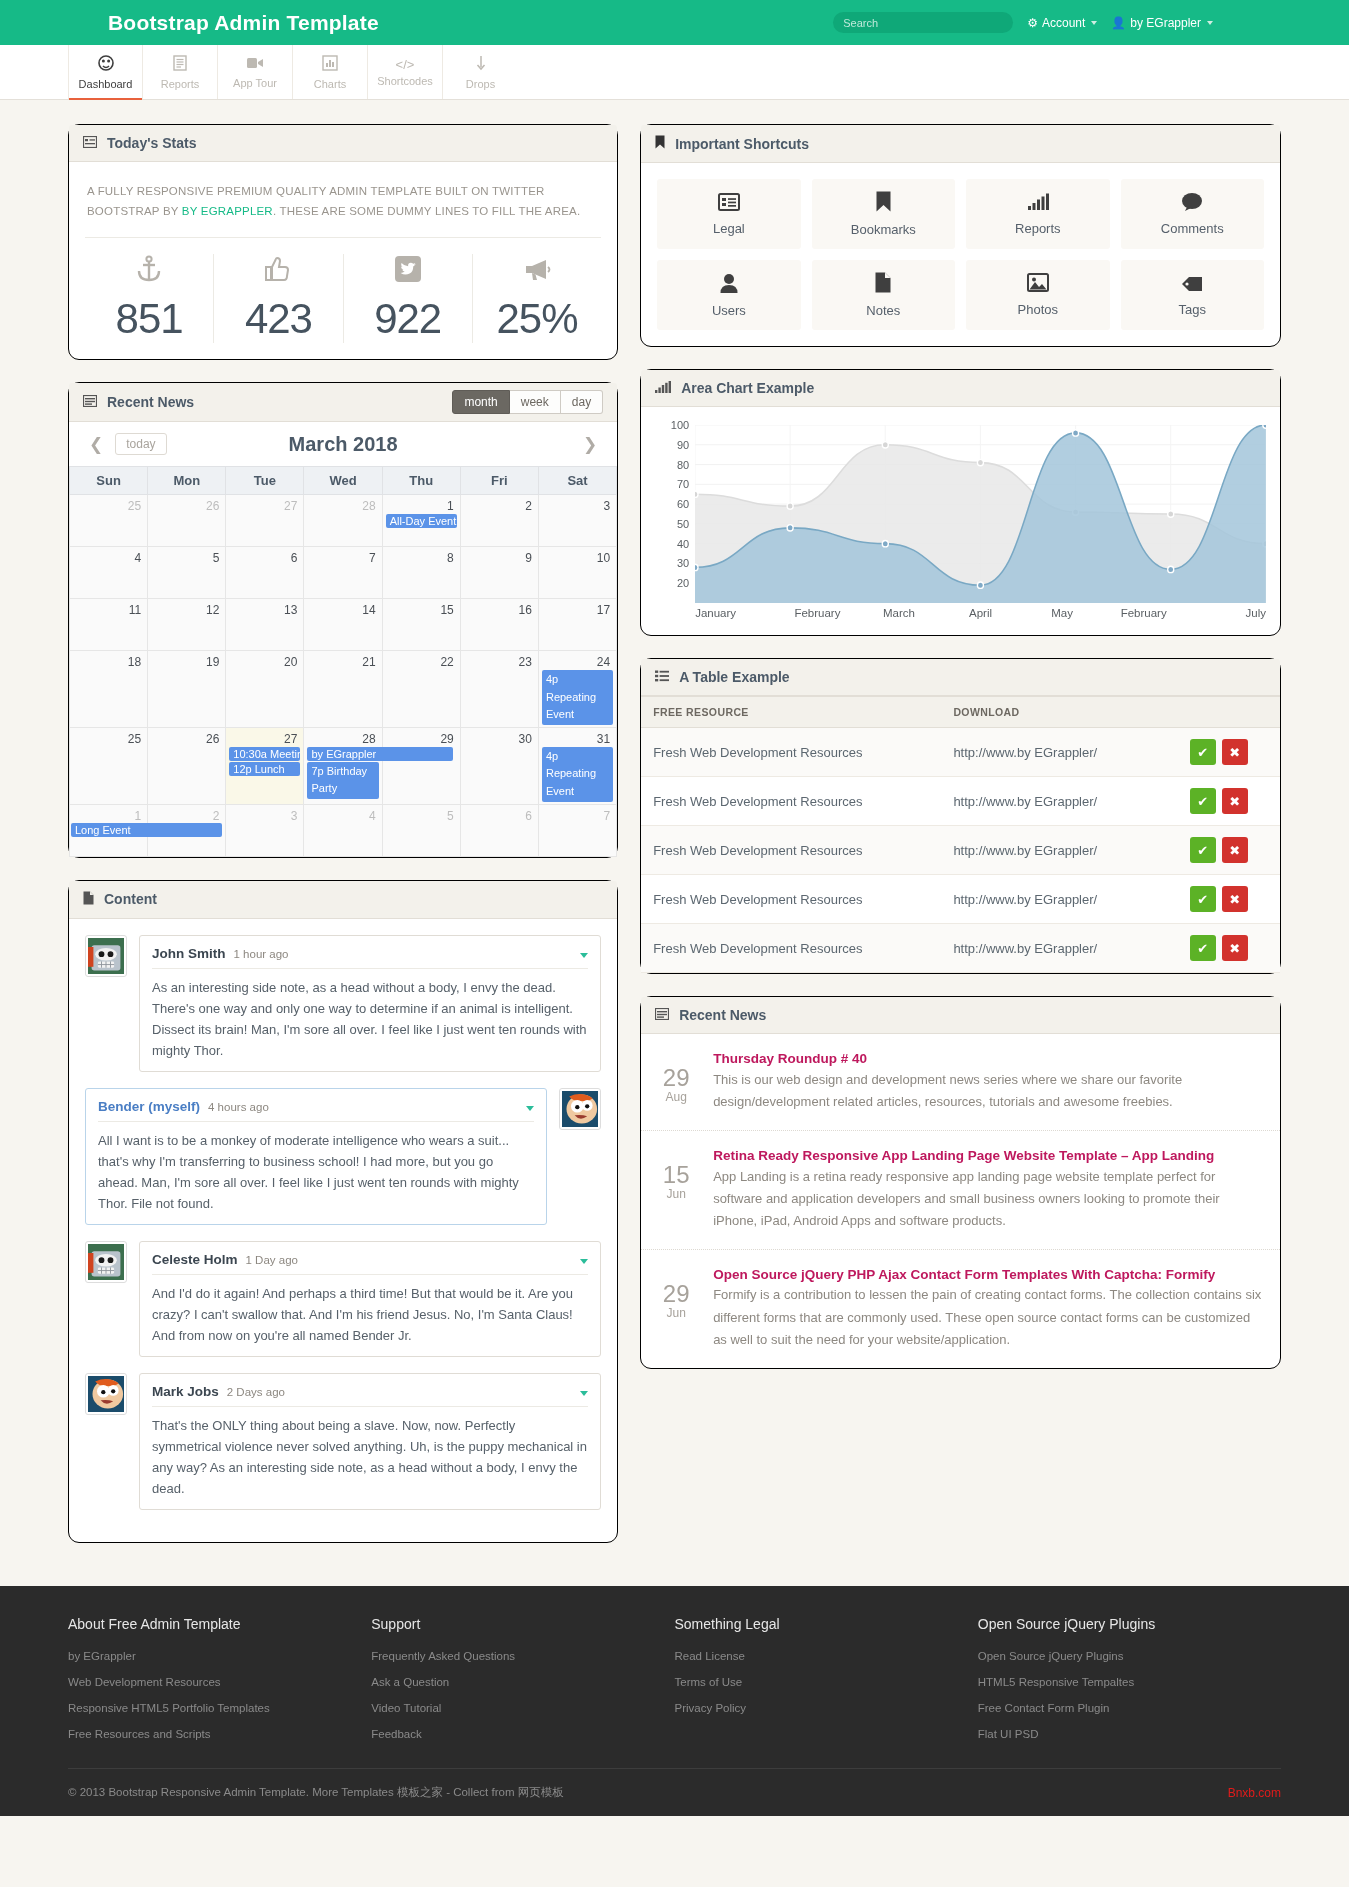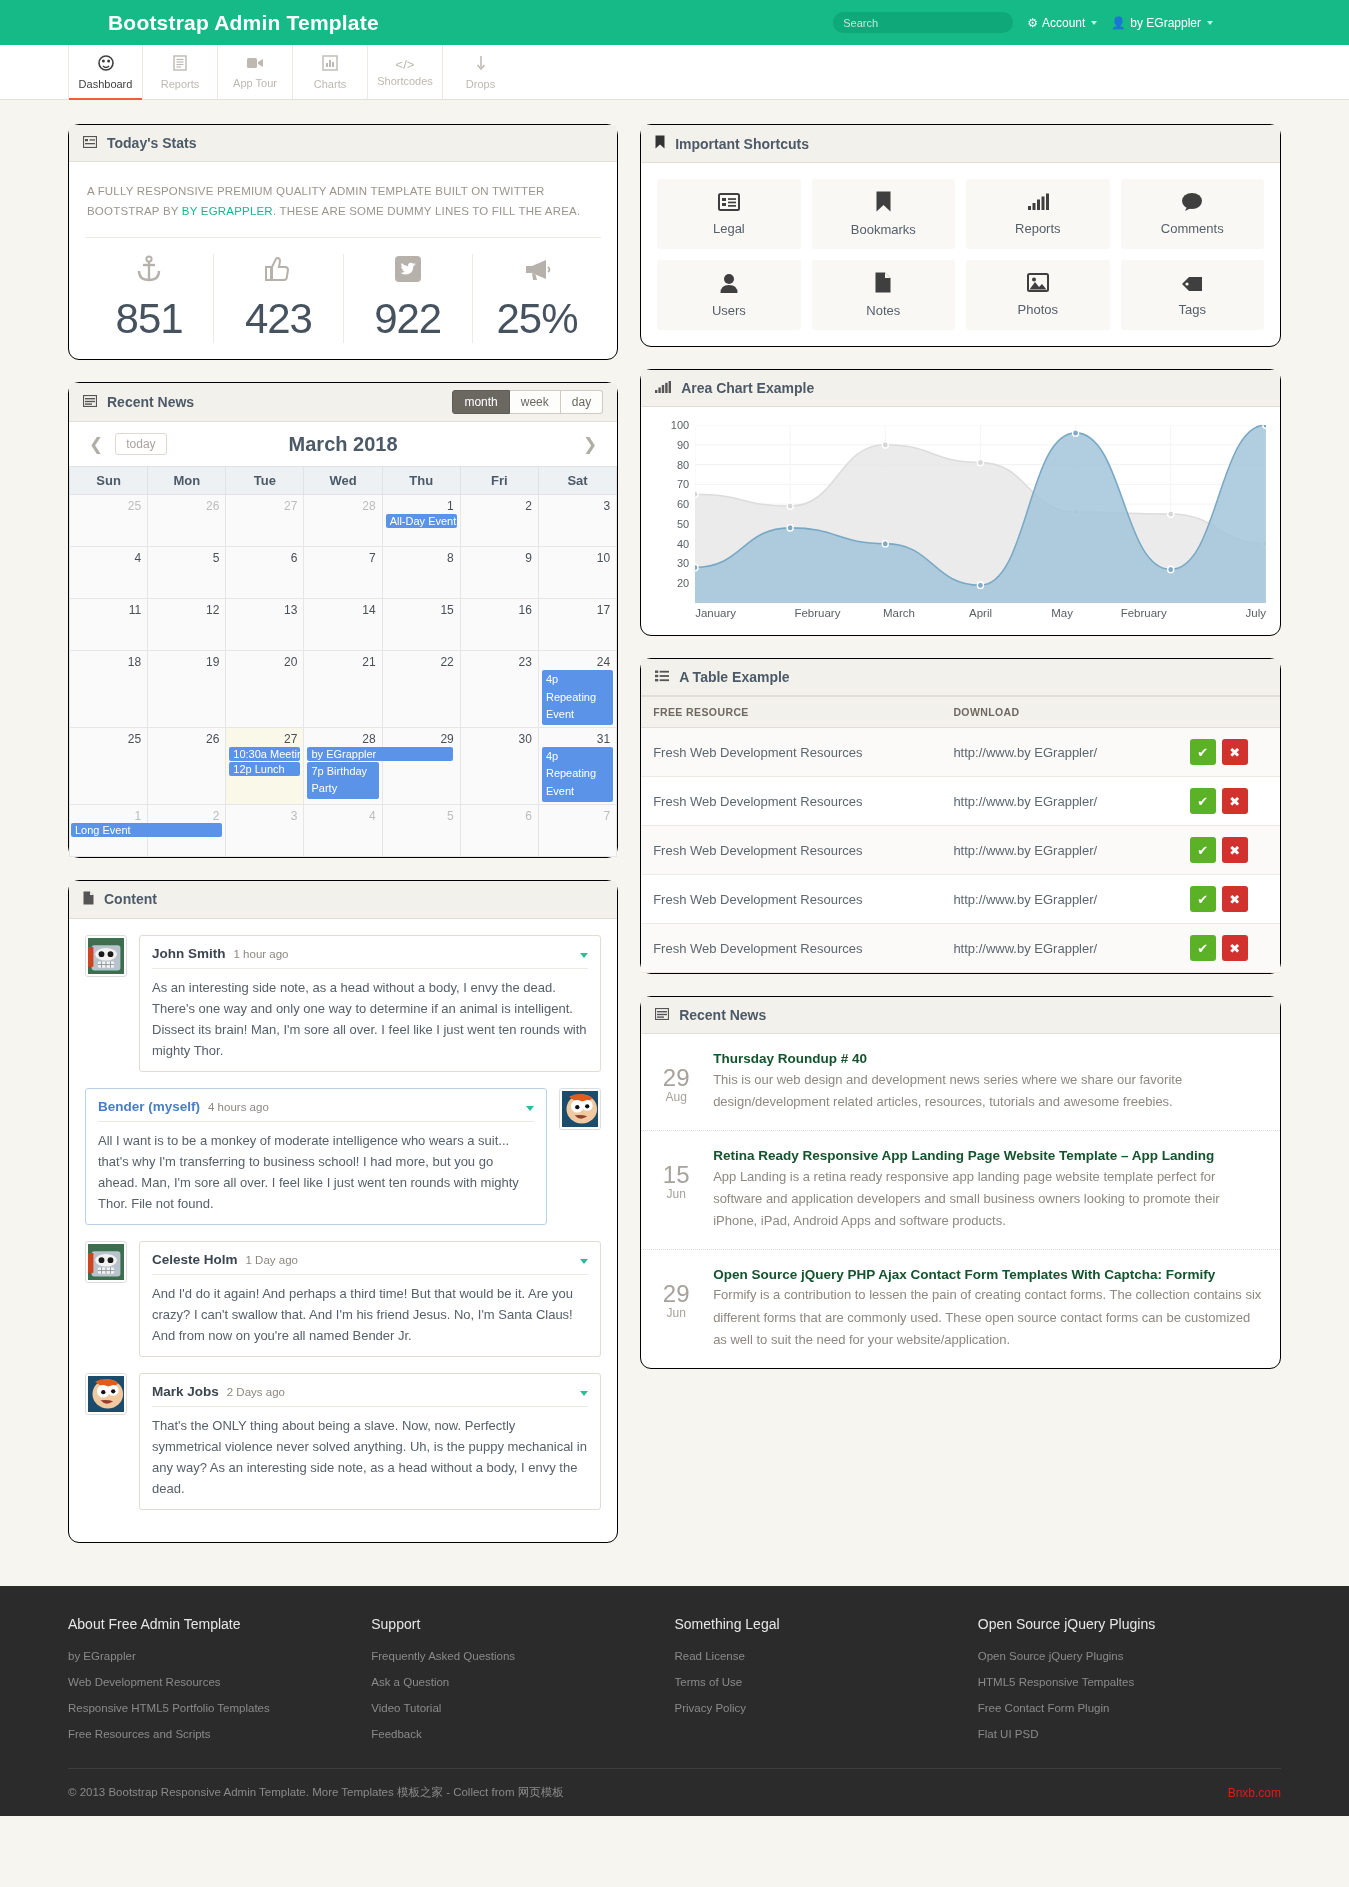--- a/index.html
+++ b/index.html
@@ -242,21 +242,21 @@
   }
   .btn-ok { background: #5cb226; }
   .btn-no { background: #d2322d; margin-left: 6px; }
 
   
   .news-item { display: flex; gap: 16px; padding: 16px 14px; border-bottom: 1px dotted #ddd9d2; }
   .news-item:last-child { border-bottom: none; }
   .news-date { width: 42px; text-align: center; flex: none; padding-top: 16px; }
   .news-date .d { font-size: 24px; color: #a7a29b; line-height: 1; }
   .news-date .m { font-size: 12px; color: #a7a29b; }
-  .news-title { color: #14532d; font-size: 13.5px; font-weight: bold; line-height: 1.4; margin-bottom: 2px; }
+  .news-title { color: #be185d; font-size: 13.5px; font-weight: bold; line-height: 1.4; margin-bottom: 2px; }
   .news-text { font-size: 13px; color: #8d8881; line-height: 1.72; }
 
   
   .comment { display: flex; gap: 12px; margin-bottom: 16px; }
   .comment.rev { flex-direction: row-reverse; }
   .avatar {
     width: 42px; height: 42px; flex: none; border-radius: 3px;
     border: 1px solid #ddd; padding: 2px; background: #fff;
     overflow: hidden;
   }

